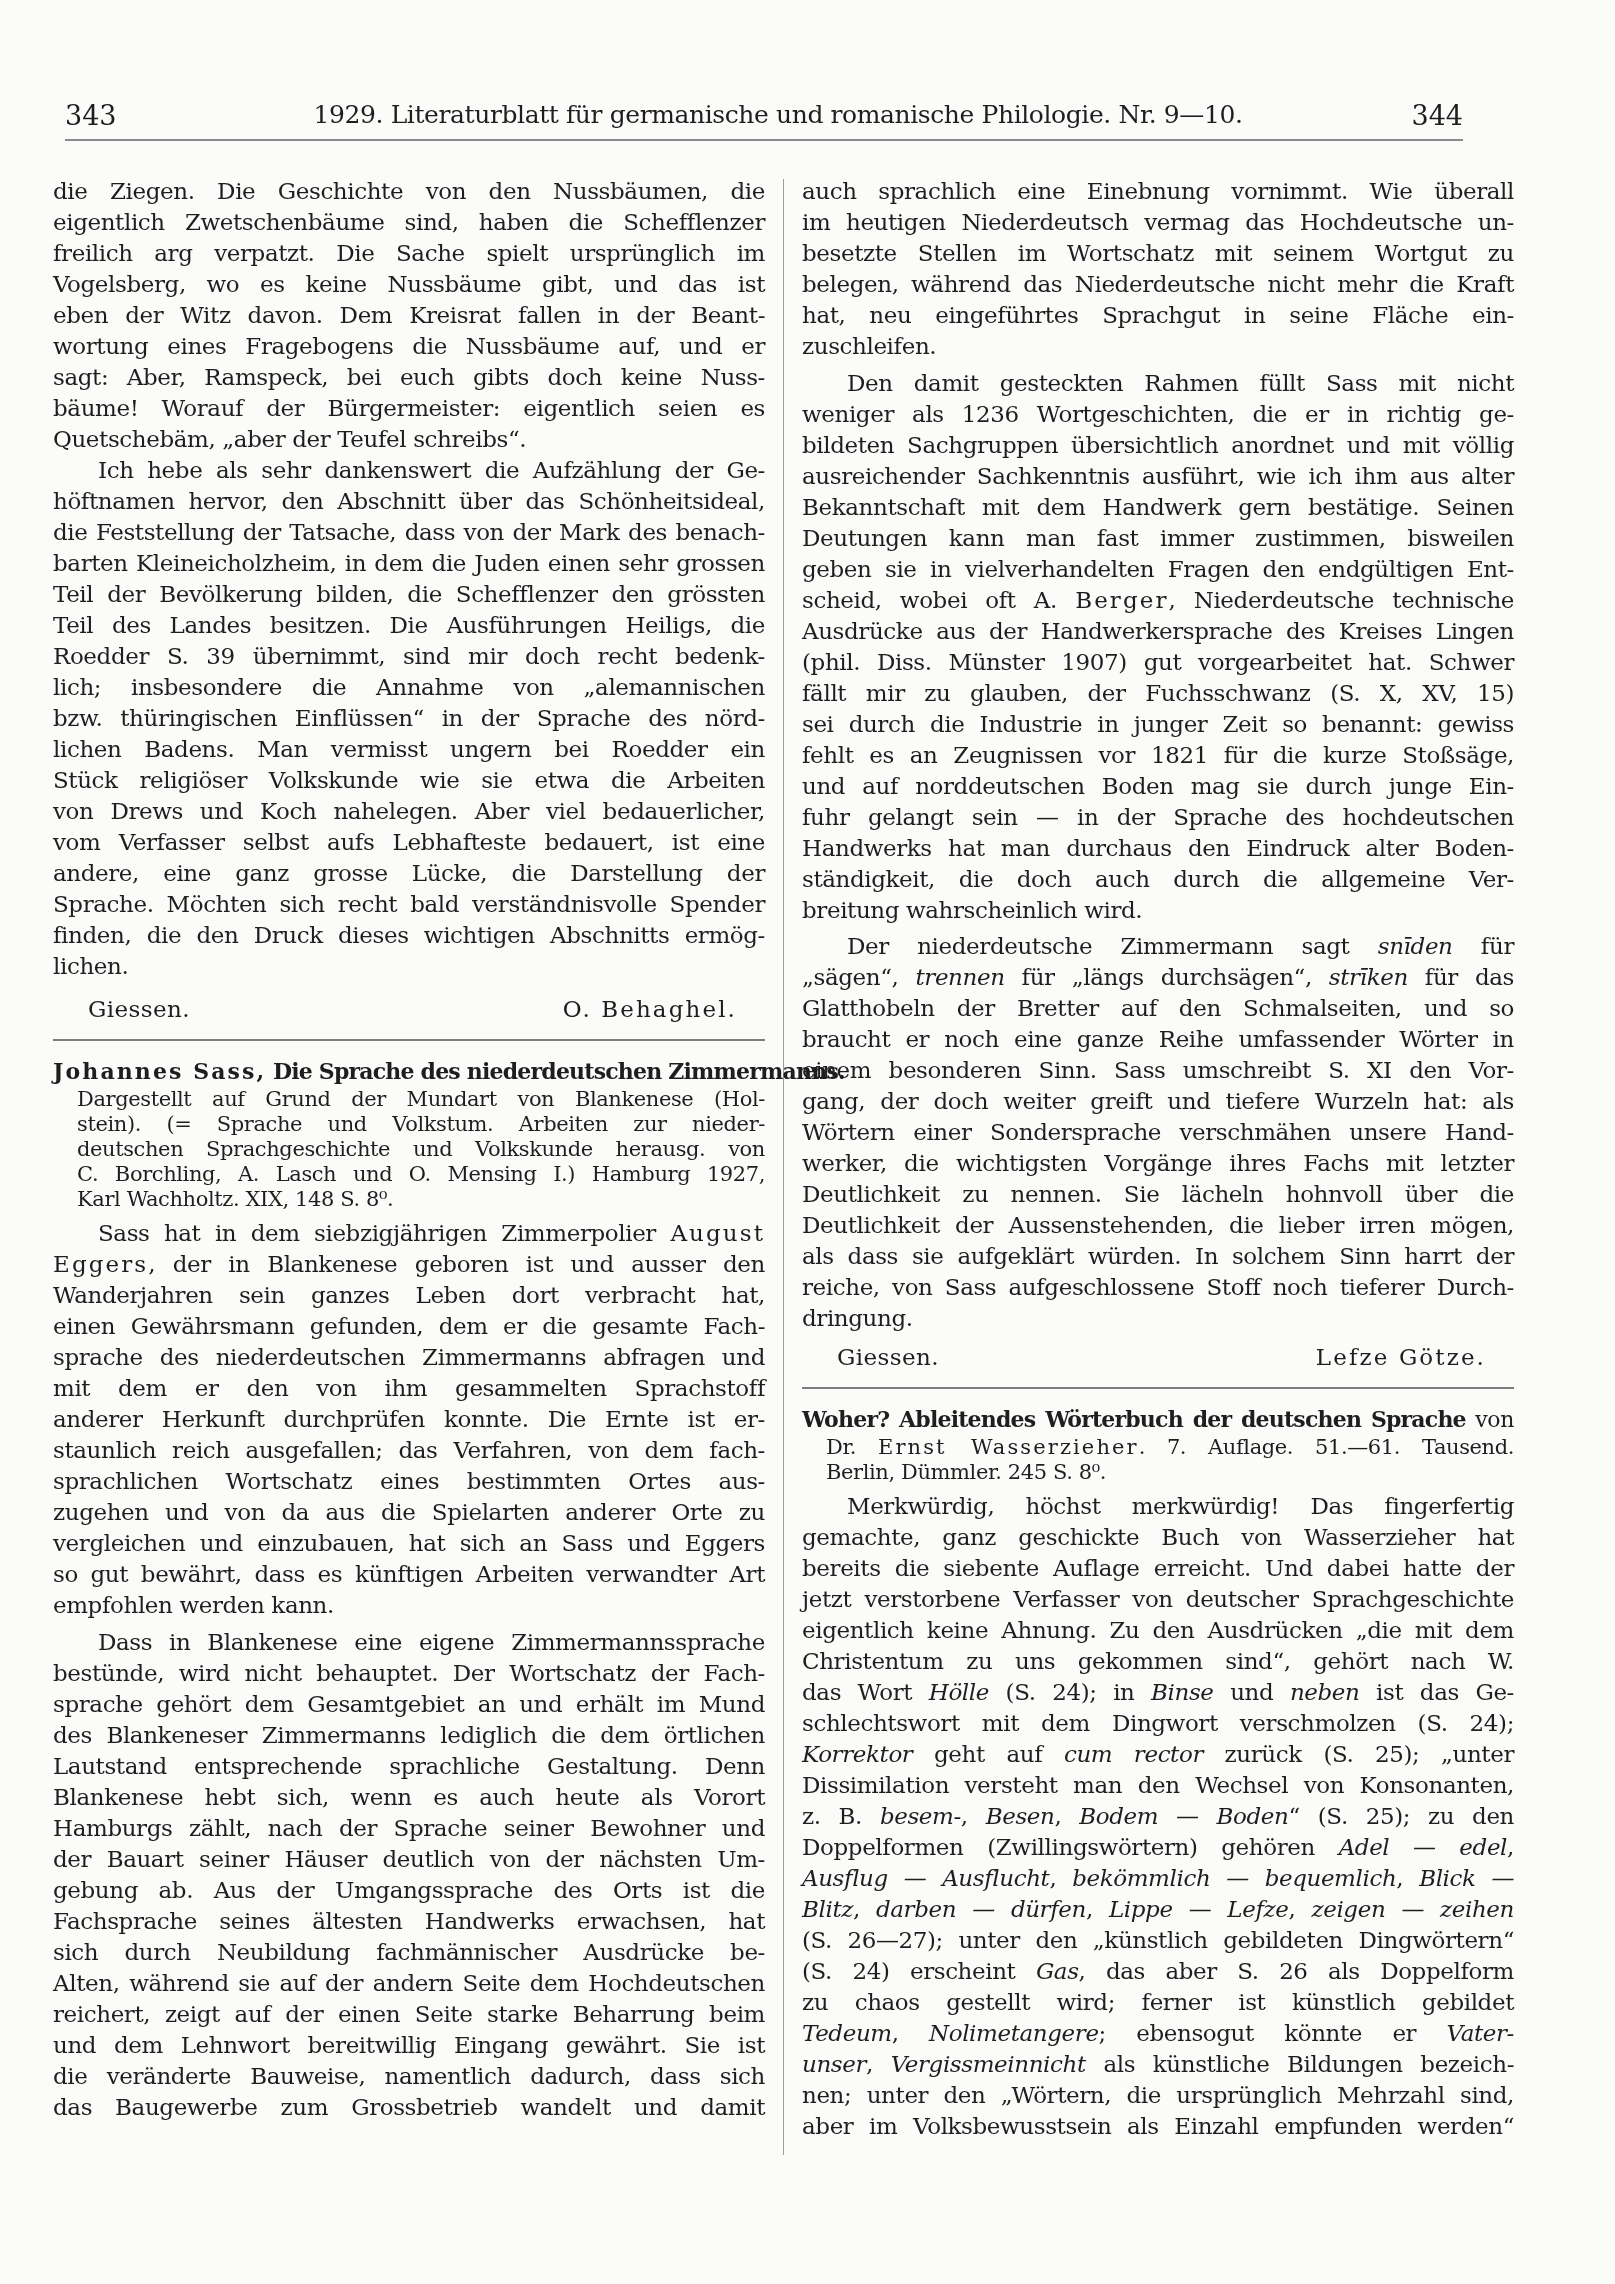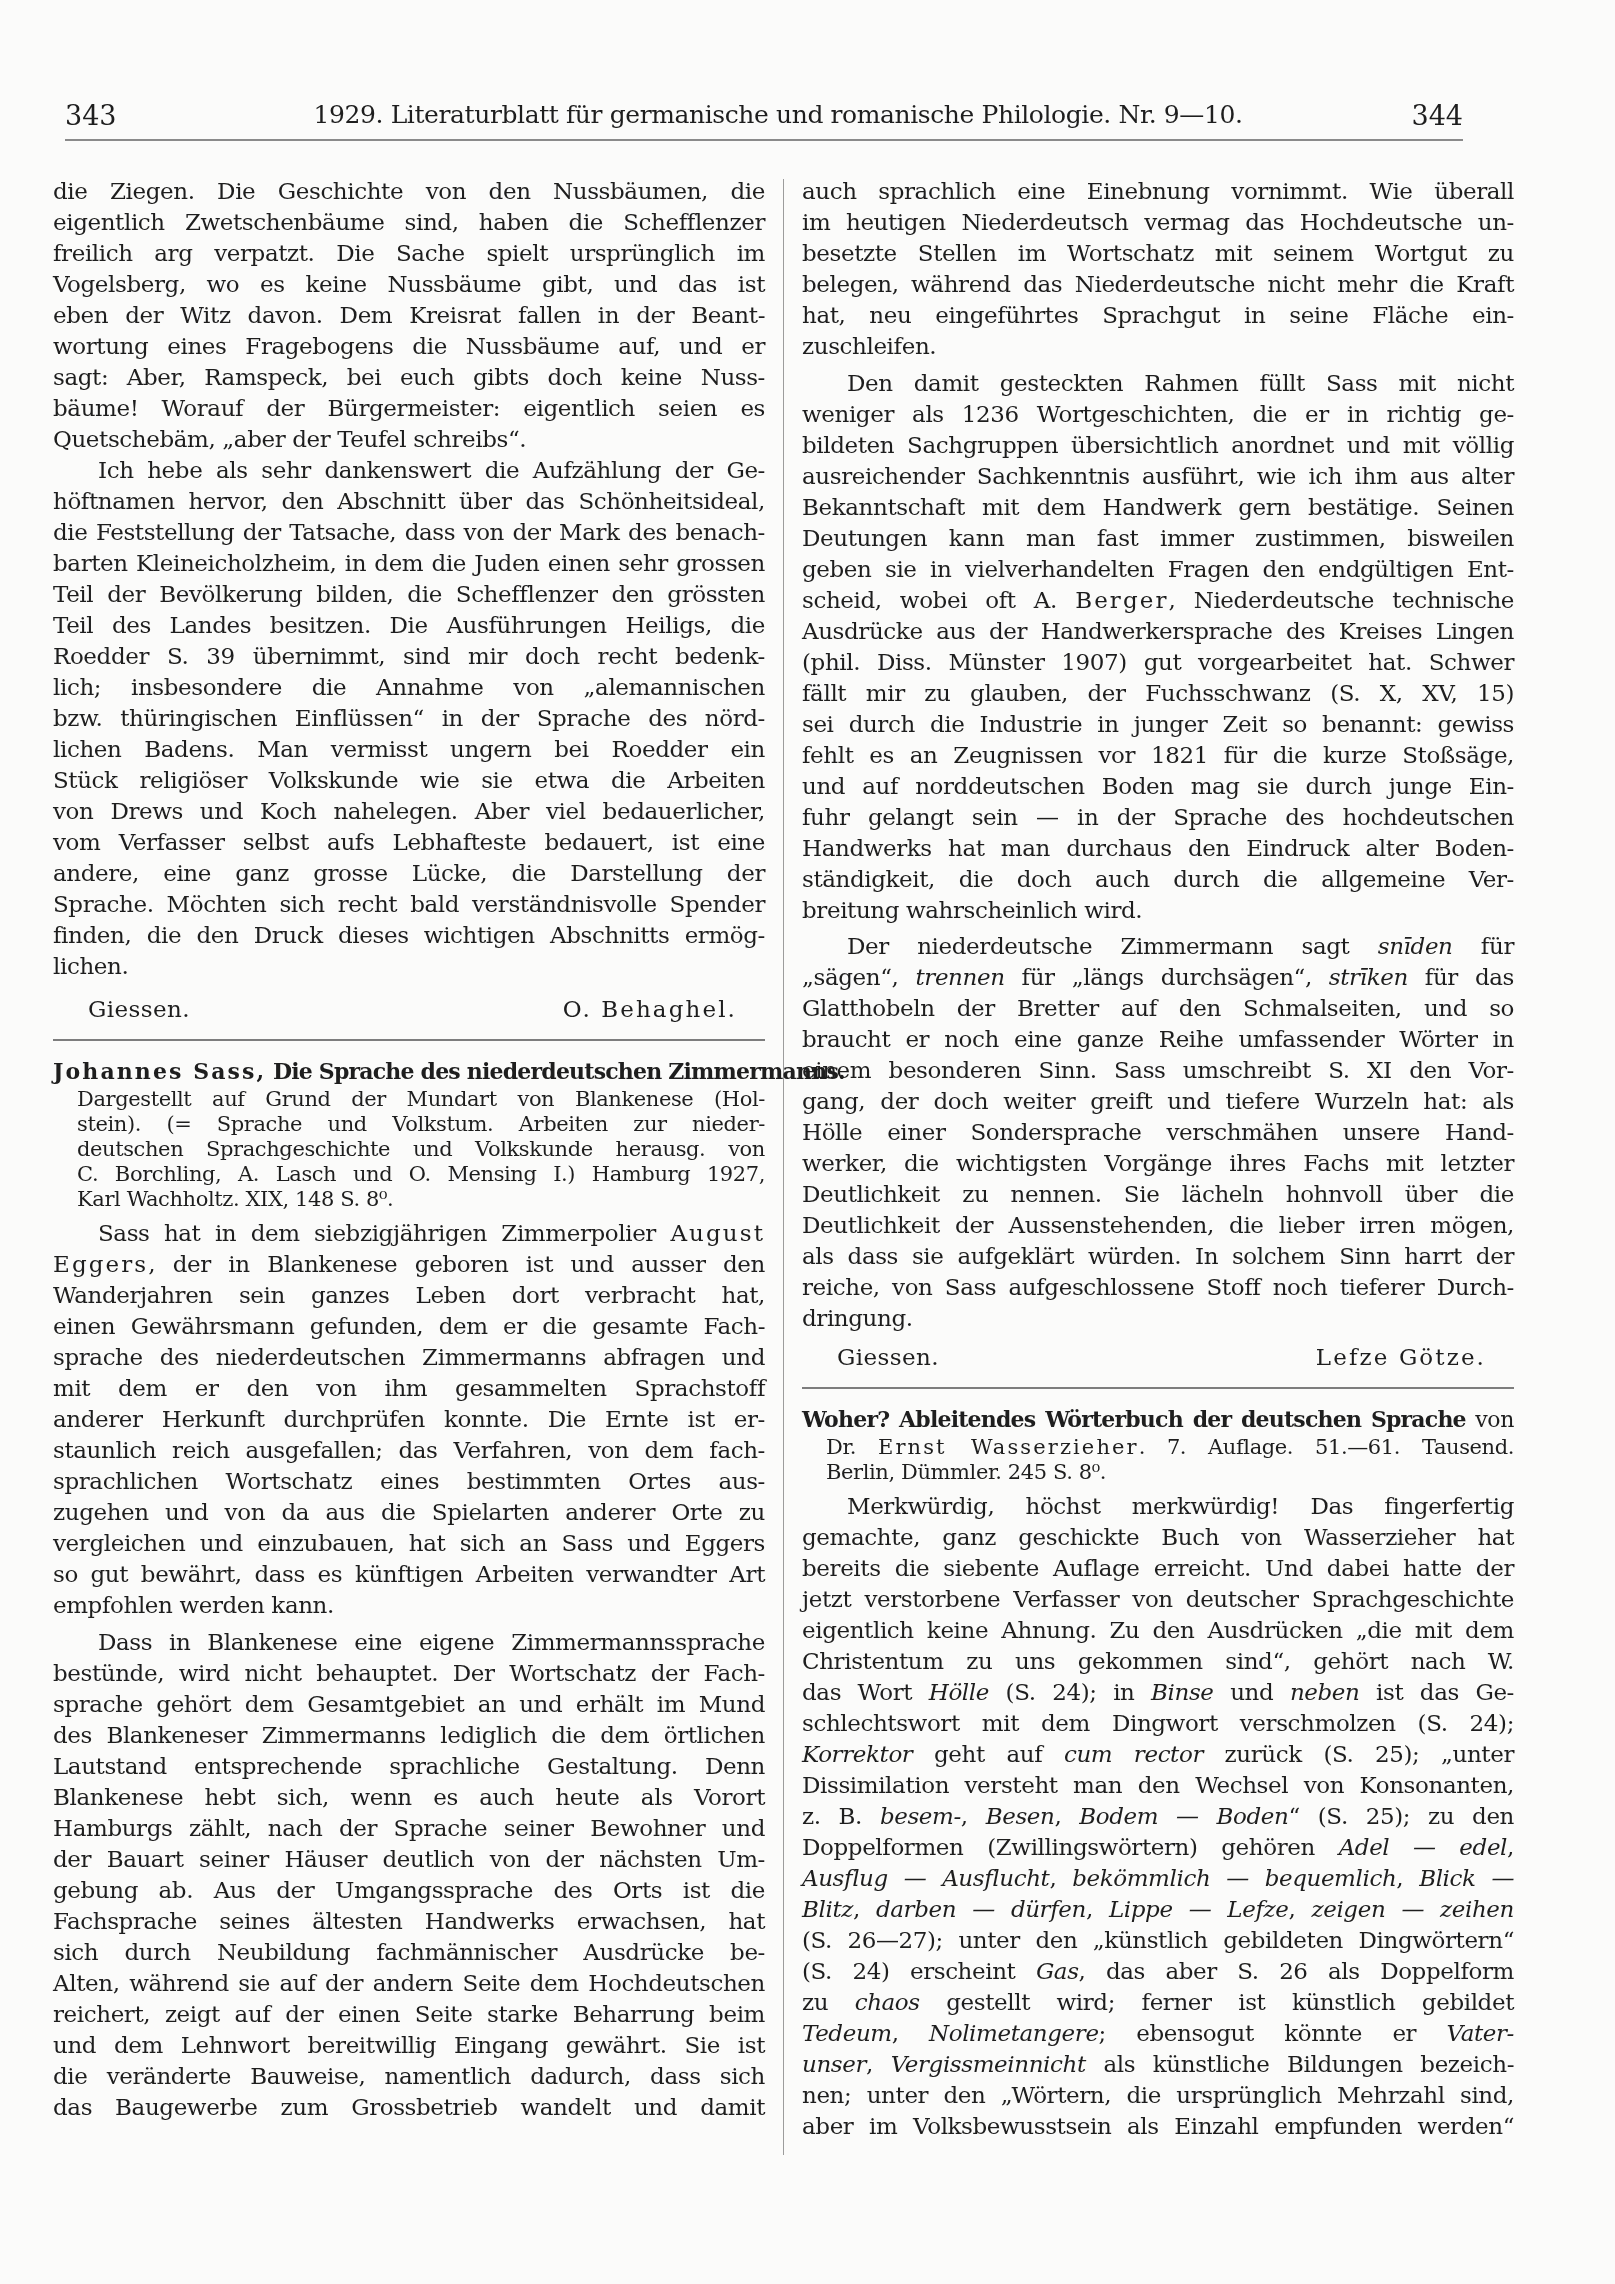--- a/index.html
+++ b/index.html
@@ -161,21 +161,21 @@
       <span class="line last">breitung wahrscheinlich wird.</span>
     </div>
   <div class="gap-sm"></div>
   <div id="r-r2p4">
       <span class="line indent"><span>Der niederdeutsche Zimmermann sagt </span><span style="font-style: italic;">snīden</span><span> für</span></span>
       <span class="line"><span>„sägen“, </span><span style="font-style: italic;">trennen</span><span> für „längs durchsägen“, </span><span style="font-style: italic;">strīken</span><span> für das</span></span>
       <span class="line">Glatthobeln der Bretter auf den Schmalseiten, und so</span>
       <span class="line">braucht er noch eine ganze Reihe umfassender Wörter in</span>
       <span class="line">einem besonderen Sinn. Sass umschreibt S. XI den Vor-</span>
       <span class="line">gang, der doch weiter greift und tiefere Wurzeln hat: als</span>
-      <span class="line">Hölle einer Sondersprache verschmähen unsere Hand-</span>
+      <span class="line">Wörtern einer Sondersprache verschmähen unsere Hand-</span>
       <span class="line">werker, die wichtigsten Vorgänge ihres Fachs mit letzter</span>
       <span class="line">Deutlichkeit zu nennen. Sie lächeln hohnvoll über die</span>
       <span class="line">Deutlichkeit der Aussenstehenden, die lieber irren mögen,</span>
       <span class="line">als dass sie aufgeklärt würden. In solchem Sinn harrt der</span>
       <span class="line">reiche, von Sass aufgeschlossene Stoff noch tieferer Durch-</span>
       <span class="line last">dringung.</span>
     </div>
   <div class="gap-sm"></div>
   <div class="sig">
     <span>Giessen.</span>
@@ -202,20 +202,20 @@
       <span class="line"><span>das Wort </span><span class="it" style="font-style: italic;">Hölle</span><span> (S. 24); in </span><span class="it" style="font-style: italic;">Binse</span><span> und </span><span class="it" style="font-style: italic;">neben</span><span> ist das Ge-</span></span>
       <span class="line">schlechtswort mit dem Dingwort verschmolzen (S. 24);</span>
       <span class="line"><span class="it" style="font-style: italic;">Korrektor</span><span> geht auf </span><span class="it" style="font-style: italic;">cum rector</span><span> zurück (S. 25); „unter</span></span>
       <span class="line">Dissimilation versteht man den Wechsel von Konsonanten,</span>
       <span class="line"><span>z. B. </span><span class="it" style="font-style: italic;">besem-</span><span>, </span><span class="it" style="font-style: italic;">Besen</span><span>, </span><span class="it" style="font-style: italic;">Bodem — Boden</span><span>“ (S. 25); zu den</span></span>
       <span class="line"><span>Doppelformen (Zwillingswörtern) gehören </span><span class="it" style="font-style: italic;">Adel — edel</span><span>,</span></span>
       <span class="line"><span class="it" style="font-style: italic;">Ausflug — Ausflucht</span><span>, </span><span class="it" style="font-style: italic;">bekömmlich — bequemlich</span><span>, </span><span class="it" style="font-style: italic;">Blick —</span></span>
       <span class="line"><span class="it" style="font-style: italic;">Blitz</span><span>, </span><span class="it" style="font-style: italic;">darben — dürfen</span><span>, </span><span class="it" style="font-style: italic;">Lippe — Lefze</span><span>, </span><span class="it" style="font-style: italic;">zeigen — zeihen</span></span>
       <span class="line">(S. 26—27); unter den „künstlich gebildeten Dingwörtern“</span>
       <span class="line"><span>(S. 24) erscheint </span><span class="it" style="font-style: italic;">Gas</span><span>, das aber S. 26 als Doppelform</span></span>
-      <span class="line"><span>zu </span><span class="it" style="font-style: italic;">chaos</span><span> gestellt wird; ferner ist künstlich gebildet</span></span>
+      <span class="line"><span>zu </span><span class="it" style="">chaos</span><span> gestellt wird; ferner ist künstlich gebildet</span></span>
       <span class="line"><span class="it" style="font-style: italic;">Tedeum</span><span>, </span><span class="it" style="font-style: italic;">Nolimetangere</span><span>; ebensogut könnte er </span><span class="it" style="font-style: italic;">Vater-</span></span>
       <span class="line"><span class="it" style="font-style: italic;">unser</span><span>, </span><span class="it" style="font-style: italic;">Vergissmeinnicht</span><span> als künstliche Bildungen bezeich-</span></span>
       <span class="line">nen; unter den „Wörtern, die ursprünglich Mehrzahl sind,</span>
       <span class="line">aber im Volksbewusstsein als Einzahl empfunden werden“</span>
     </div>
 </div>
 
 
 </body></html>

